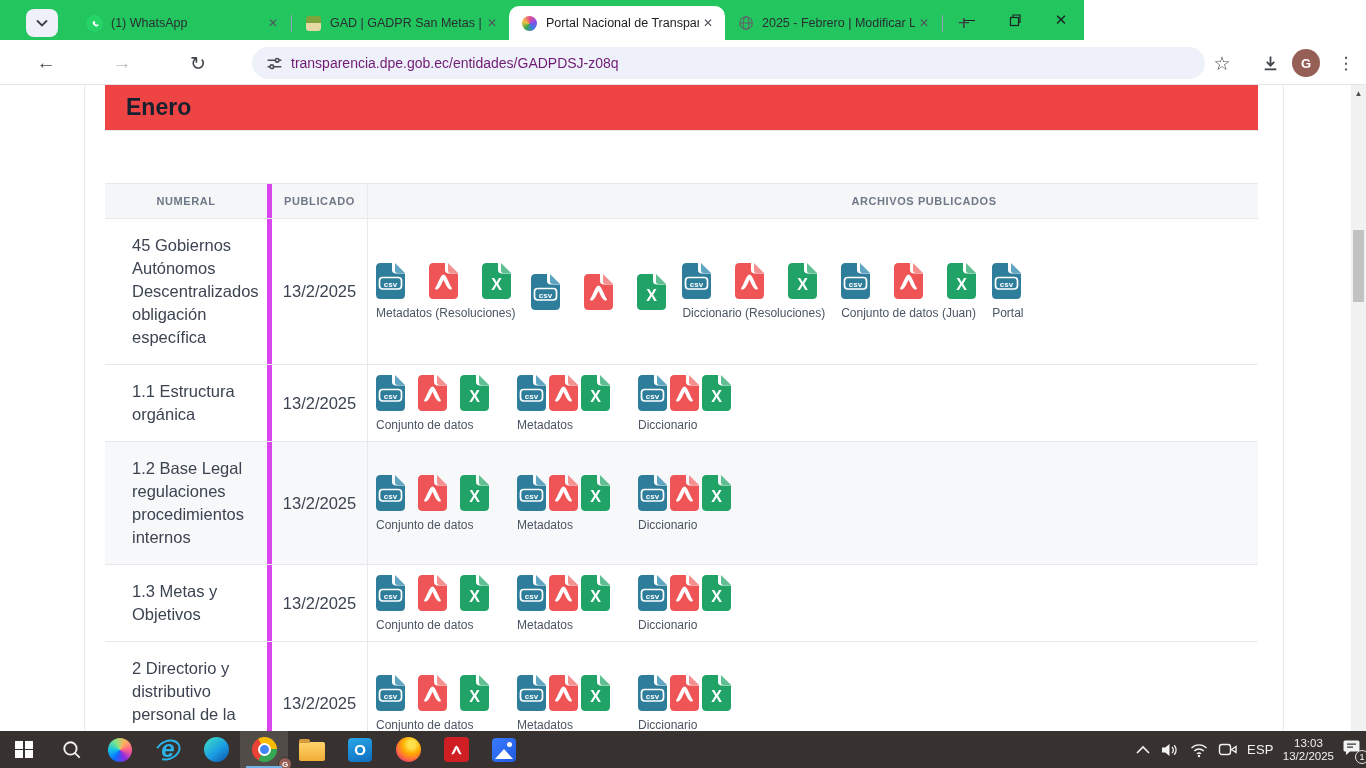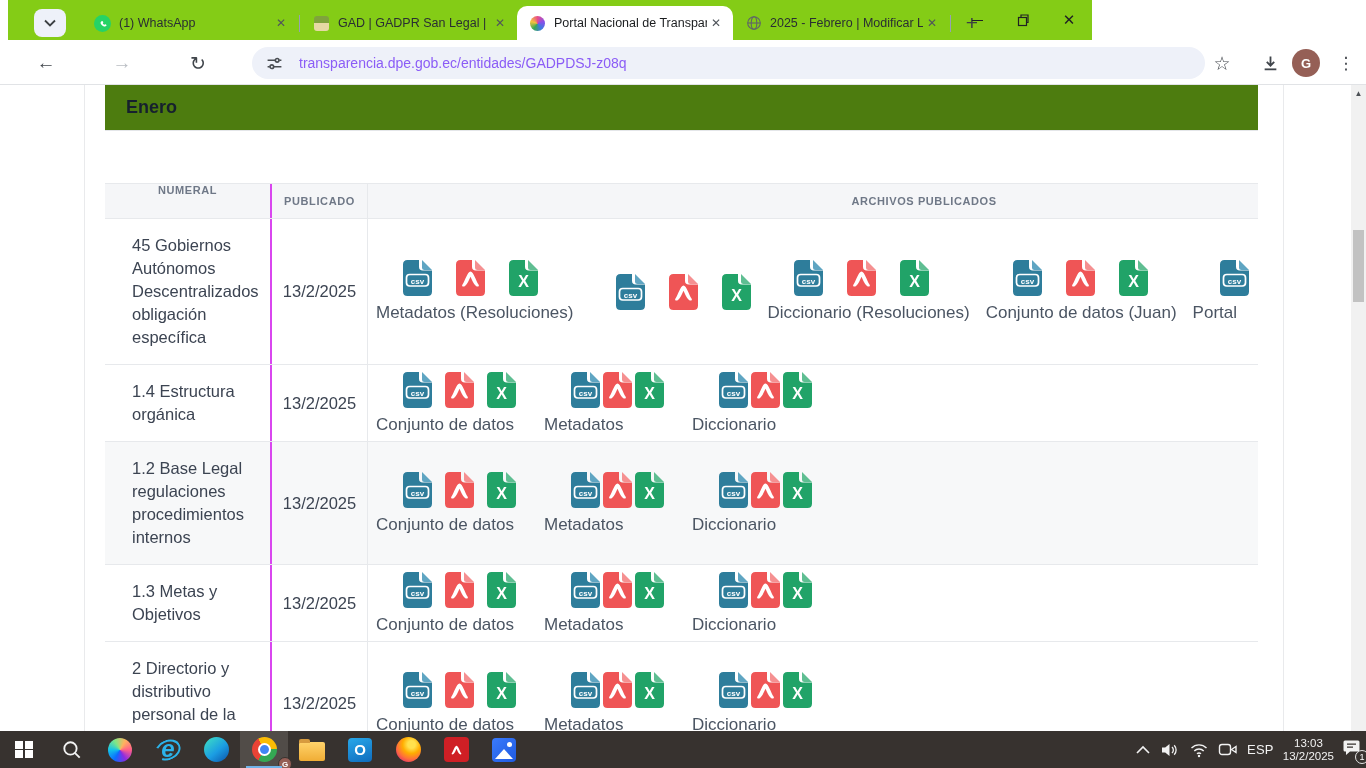--- a/index.html
+++ b/index.html
@@ -1,20 +1,20 @@
 <!DOCTYPE html>
 <html><head>
 <meta charset="utf-8">
 <style>
   * { margin:0; padding:0; box-sizing:border-box; }
   body { font-family:"Liberation Sans", sans-serif; background:#222; }
   .screen { position:relative; width:1366px; height:768px; background:#fff; overflow:hidden; }
 
   
-  .tabstrip { position:absolute; top:0; left:8px; width:1084px; height:40px; background:#84cc16; display:flex; align-items:flex-end; }
+  .tabstrip { position:absolute; top:0; left:0; width:1084px; height:40px; background:#22c55e; display:flex; align-items:flex-end; }
   .tabsearch { position:absolute; left:26px; top:9px; width:32px; height:28px; border-radius:8px; background:#eef1f9; display:flex; align-items:center; justify-content:center; color:#3c4043; }
   .tabs { position:absolute; left:74px; top:6px; height:34px; display:flex; align-items:center; }
   .tab { position:relative; width:216px; height:34px; display:flex; align-items:center; padding:0 8px 0 12px; color:#2a2e33; font-size:12.5px; }
   .tab.active { background:#fff; border-radius:10px 10px 0 0; color:#1b1d1f; }
   .tab .favicon { width:17px; height:17px; margin-right:8px; flex:0 0 auto; display:flex; align-items:center; justify-content:center; }
   .tab .tlabel { flex:1; white-space:nowrap; overflow:hidden; }
   .tab .tclose { width:18px; height:18px; border-radius:50%; display:flex; align-items:center; justify-content:center; color:#50555b; font-size:12px; flex:0 0 auto; }
   .tabsep { width:1px; height:17px; background:#97a0b3; margin:0 1px; }
   .newtab { position:absolute; left:950px; top:9px; width:28px; height:28px; display:flex; align-items:center; justify-content:center; font-size:21px; color:#3c4043; }
   .wincontrols { position:absolute; right:0; top:0; height:40px; display:flex; }
@@ -23,49 +23,49 @@
 
   
   .fav-wa { width:17px; height:17px; border-radius:50%; background:#25d366; display:flex; align-items:center; justify-content:center; }
   .fav-gad { width:15px; height:15px; border-radius:3px; background:linear-gradient(180deg,#7fa33c 0 45%,#e6d9a4 45% 100%); }
   .fav-portal { width:15px; height:15px; border-radius:50%; background:conic-gradient(#e84f8a,#8a4fe8,#3f7ae0,#39a854,#f5c23d,#e84f8a); }
 
   
   .toolbar { position:absolute; top:40px; left:0; width:1366px; height:45px; background:#fff; border-bottom:1px solid #e1e3e6; }
   .navbtn { position:absolute; top:7px; width:32px; height:32px; display:flex; align-items:center; justify-content:center; font-size:19px; color:#40454b; }
   .omnibox { position:absolute; left:252px; top:7px; width:953px; height:32px; border-radius:16px; background:#eef1f9; display:flex; align-items:center; padding:0 14px; }
-  .urltext { font-size:14px; color:#8b5cf6; margin-left:16px; white-space:nowrap; }
+  .urltext { font-size:14px; color:#701a75; margin-left:8px; white-space:nowrap; }
   .toolicon { position:absolute; top:7px; width:32px; height:32px; display:flex; align-items:center; justify-content:center; color:#40454b; font-size:17px; }
   .avatar { position:absolute; left:1292px; top:9px; width:28px; height:28px; border-radius:50%; background:#955f56; color:#fff; font-size:13px; font-weight:bold; display:flex; align-items:center; justify-content:center; }
 
   
   .pagearea { position:absolute; top:85px; left:0; width:1366px; height:646px; background:#fff; overflow:hidden; }
   .hairline { position:absolute; top:0; bottom:0; width:1px; background:#e9eaec; }
   .card { position:absolute; left:105px; top:0; width:1153px; background:#fff; }
-  .card-header { height:46px; background:#4d7c0f; border-bottom:1px solid #e4e6e9; display:flex; align-items:center; padding-left:21px; font-size:18px; font-weight:bold; color:#16202e; }
+  .card-header { height:46px; background:#ef4444; border-bottom:1px solid #e4e6e9; display:flex; align-items:center; padding-left:21px; font-size:23px; font-weight:bold; color:#16202e; }
   .tablewrap { margin-top:52px; width:1153px; overflow:hidden; border-top:1px solid #e7e9ec; }
   .tbl { width:1375px; }
   .trow { display:flex; border-bottom:1px solid #e7e9ec; background:#fff; align-items:stretch; }
   .trow.shaded { background:#f7f8f9; }
   .thead { background:#f5f6f8; height:35px; }
-  .c1 { width:167px; border-right:2px solid #d946ef; display:flex; }
+  .c1 { width:167px; border-right:5px solid #d946ef; display:flex; align-items:center; }
   .c2 { width:96px;  border-right:1px solid #e7e9ec; display:flex; align-items:center; justify-content:center; }
   .c3 { width:1112px; display:flex; align-items:center; padding-left:8px; }
   .th { font-size:11px; font-weight:600; letter-spacing:.6px; color:#6f7887; justify-content:center; }
   .numeral { padding:15px 12px 15px 27px; font-size:16.5px; line-height:23px; color:#3c4452; }
   .pubdate { font-size:16.5px; color:#3c4452; }
   .files { display:flex; align-items:center; }
   .files.wide { gap:16px; }
   .files.normal { gap:28px; }
   .fgroup { display:flex; flex-direction:column; align-items:flex-start; padding:6px 0; }
-  .ficons { display:flex;margin-left:27px; }
+  .ficons { display:flex; }
   .ficons.g-wide { gap:24px; }
   .ficons.g-med { gap:13px; }
   .ficons.g-tight { gap:3px; }
-  .flabel { margin-top:7px; font-size:17px; color:#4b5563; white-space:nowrap; }
+  .flabel { margin-top:7px; font-size:12px; color:#4b5563; white-space:nowrap; }
 
   
   .vscroll { position:absolute; right:0; top:0; width:15px; height:646px; background:#f1f1f1; }
   .scrollarrow { position:absolute; top:4px; left:0; width:15px; text-align:center; font-size:8px; color:#4d5156; }
   .scrollthumb { position:absolute; left:2px; top:145px; width:11px; height:72px; background:#c2c2c2; }
 
   
   .taskbar { position:absolute; left:0; top:731px; width:1366px; height:37px; background:#37322f; display:flex; align-items:center; }
   .tbslot { position:relative; width:48px; height:37px; display:flex; align-items:center; justify-content:center; }
   .tbslot.active { background:#514c48; }
@@ -117,21 +117,21 @@
             </span>
           </div>
           <div class="tlabel">(1) WhatsApp</div>
           <div class="tclose">✕</div>
         </div>
         <div class="tabsep"></div>
         <div class="tab">
           <div class="favicon">
             <span class="fav-gad"></span>
           </div>
-          <div class="tlabel">GAD | GADPR San Legal |</div>
+          <div class="tlabel">GAD | GADPR San Metas |</div>
           <div class="tclose">✕</div>
         </div>
         <div class="tab active">
           <div class="favicon">
             <span class="fav-portal"></span>
           </div>
           <div class="tlabel">Portal Nacional de Transparenc</div>
           <div class="tclose">✕</div>
         </div>
         <div class="tab">
@@ -313,21 +313,21 @@
                           <text x="14.5" y="23.8" text-anchor="middle" font-family="Liberation Sans, sans-serif" font-size="8" font-weight="bold" fill="#fff">csv</text>
                         </svg>
                       </div>
                       <div class="flabel">Portal</div>
                     </div>
                   </div>
                 </div>
               </div>
               <div class="trow">
                 <div class="c1">
-                  <div class="numeral">1.4 Estructura orgánica</div>
+                  <div class="numeral">1.1 Estructura orgánica</div>
                 </div>
                 <div class="c2">
                   <div class="pubdate">13/2/2025</div>
                 </div>
                 <div class="c3">
                   <div class="files normal">
                     <div class="fgroup">
                       <div class="ficons g-med">
                         <svg width="29" height="36" viewBox="0 0 29 36">
                           <path d="M4.5 0 H16 V6.8 Q16 10.6 19.8 10.6 H29 V31.5 Q29 36 24.5 36 H4.5 Q0 36 0 31.5 V4.5 Q0 0 4.5 0 Z" fill="#2e7d9b"></path>

